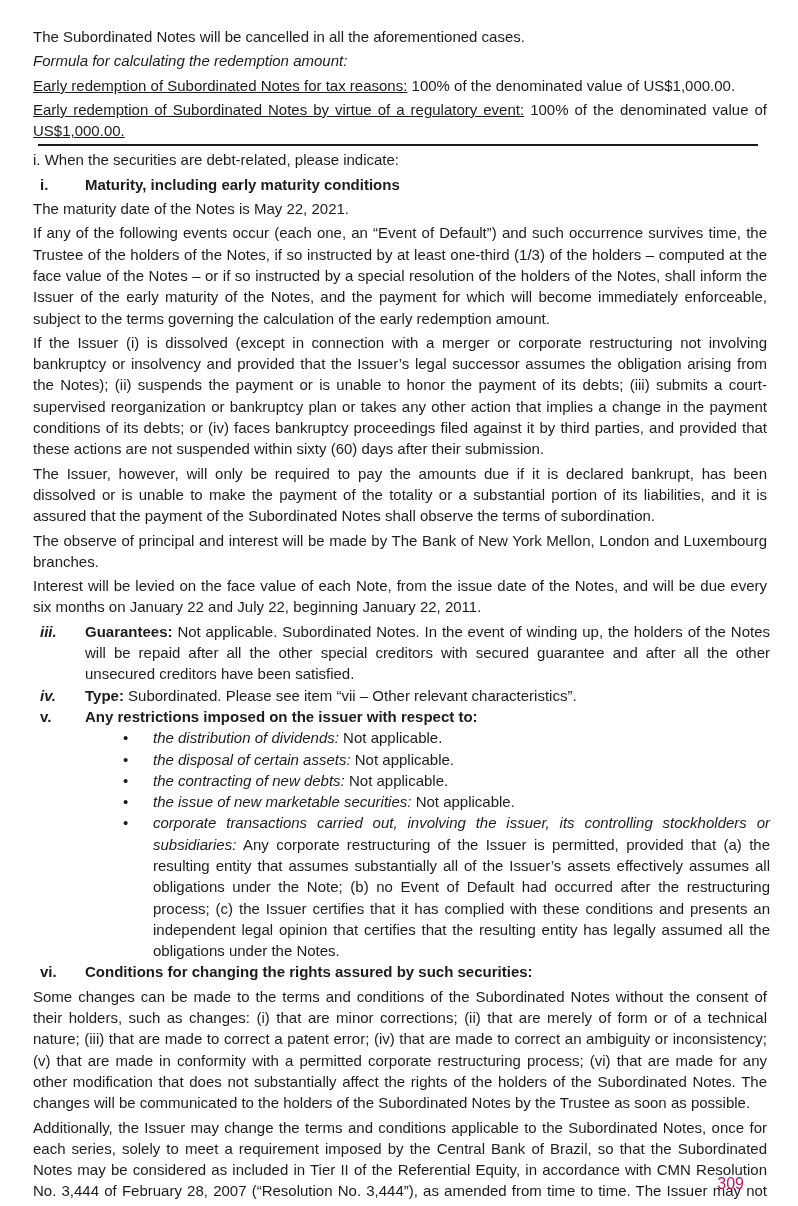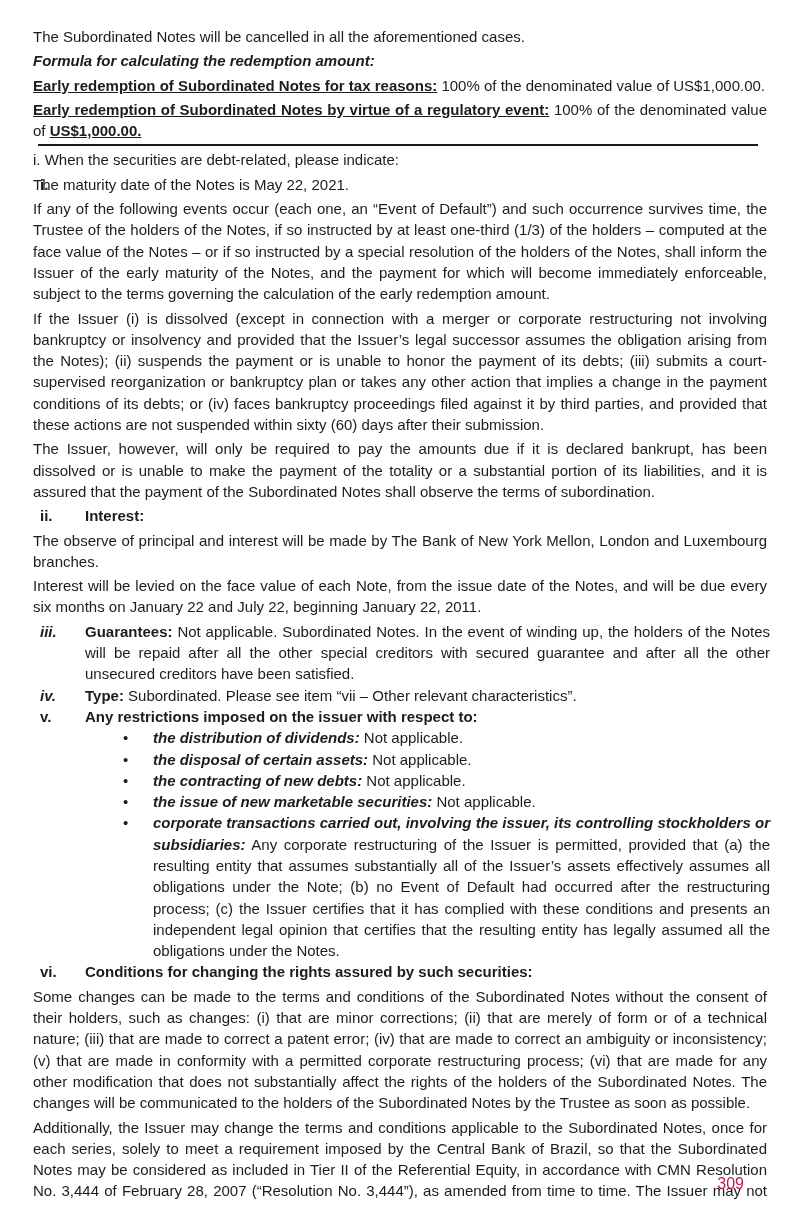--- a/index.html
+++ b/index.html
@@ -12,23 +12,23 @@
     font-size: 15px;
     line-height: 21.3px;
     overflow: hidden;
     position: relative;
   }
   .content {
     padding: 23px 28px 0 30px;
   }
   p { margin: 3px; text-align: justify; }
   .no-just { text-align: left; }
-  .bi { font-weight: bold; font-style: italic; }
+  .bi { font-weight: normal; font-style: italic; }
   .b { font-weight: bold; }
-  .u { text-decoration: underline; font-weight: bold; }
+  .u { text-decoration: underline; }
   .rule {
     border-top: 2px solid #1a1a1a;
     margin: 2px 12px 2px 8px;
     height: 0;
   }
   .item {
     position: relative;
     margin-left: 55px;
     text-align: justify;
   }
@@ -69,30 +69,27 @@
 
   <p><span class="u">Early redemption of Subordinated Notes for tax reasons:</span><span> 100% of the denominated value of US$1,000.00.</span></p>
 
   <p><span class="u">Early redemption of Subordinated Notes by virtue of a regulatory event:</span><span> 100% of the denominated value of </span><span class="u">US$1,000.00.</span></p>
 
   <div class="rule"></div>
 
   <p class="no-just">i. When the securities are debt-related, please indicate:</p>
 
   <div class="item">
-    <span class="num">i.</span>
+    <span class="num">i.</span><span class="b">Maturity, including early maturity conditions</span>
   </div>
   <p>The maturity date of the Notes is May 22, 2021.</p>
   <p>If any of the following events occur (each one, an “Event of Default”) and such occurrence survives time, the Trustee of the holders of the Notes, if so instructed by at least one-third (1/3) of the holders – computed at the face value of the Notes – or if so instructed by a special resolution of the holders of the Notes, shall inform the Issuer of the early maturity of the Notes, and the payment for which will become immediately enforceable, subject to the terms governing the calculation of the early redemption amount.</p>
   <p>If the Issuer (i) is dissolved (except in connection with a merger or corporate restructuring not involving bankruptcy or insolvency and provided that the Issuer’s legal successor assumes the obligation arising from the Notes); (ii) suspends the payment or is unable to honor the payment of its debts; (iii) submits a court-supervised reorganization or bankruptcy plan or takes any other action that implies a change in the payment conditions of its debts; or (iv) faces bankruptcy proceedings filed against it by third parties, and provided that these actions are not suspended within sixty (60) days after their submission.</p>
   <p>The Issuer, however, will only be required to pay the amounts due if it is declared bankrupt, has been dissolved or is unable to make the payment of the totality or a substantial portion of its liabilities, and it is assured that the payment of the Subordinated Notes shall observe the terms of subordination.</p>
 
-  <div class="item">
-    <span class="num">ii.</span><span class="b">Interest:</span>
-  </div>
   <p>The observe of principal and interest will be made by The Bank of New York Mellon, London and Luxembourg branches.</p>
   <p>Interest will be levied on the face value of each Note, from the issue date of the Notes, and will be due every six months on January 22 and July 22, beginning January 22, 2011.</p>
 
   <div class="item">
     <span class="num it">iii.</span><span class="b">Guarantees:</span><span> Not applicable. Subordinated Notes. In the event of winding up, the holders of the Notes will be repaid after all the other special creditors with secured guarantee and after all the other unsecured creditors have been satisfied.</span>
   </div>
 
   <div class="item">
     <span class="num it">iv.</span><span class="b">Type:</span><span> Subordinated. Please see item “vii – Other relevant characteristics”.</span>
   </div>

